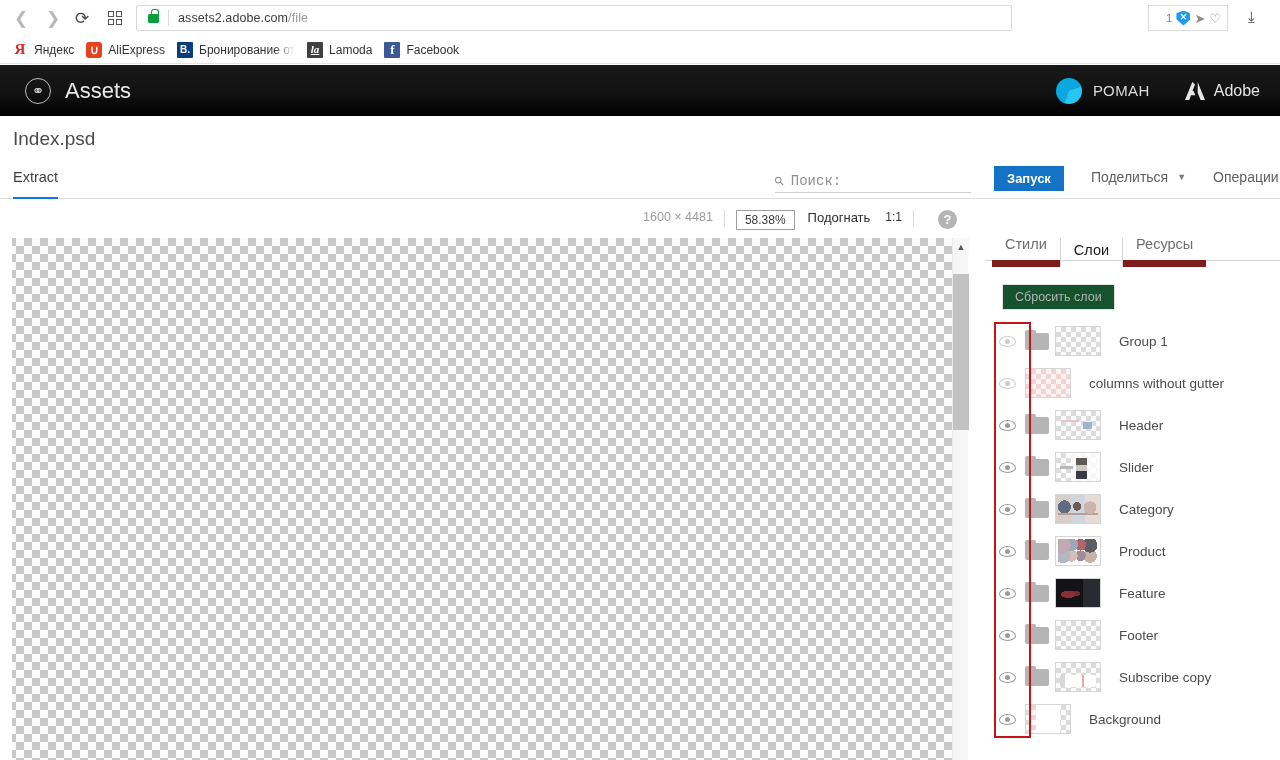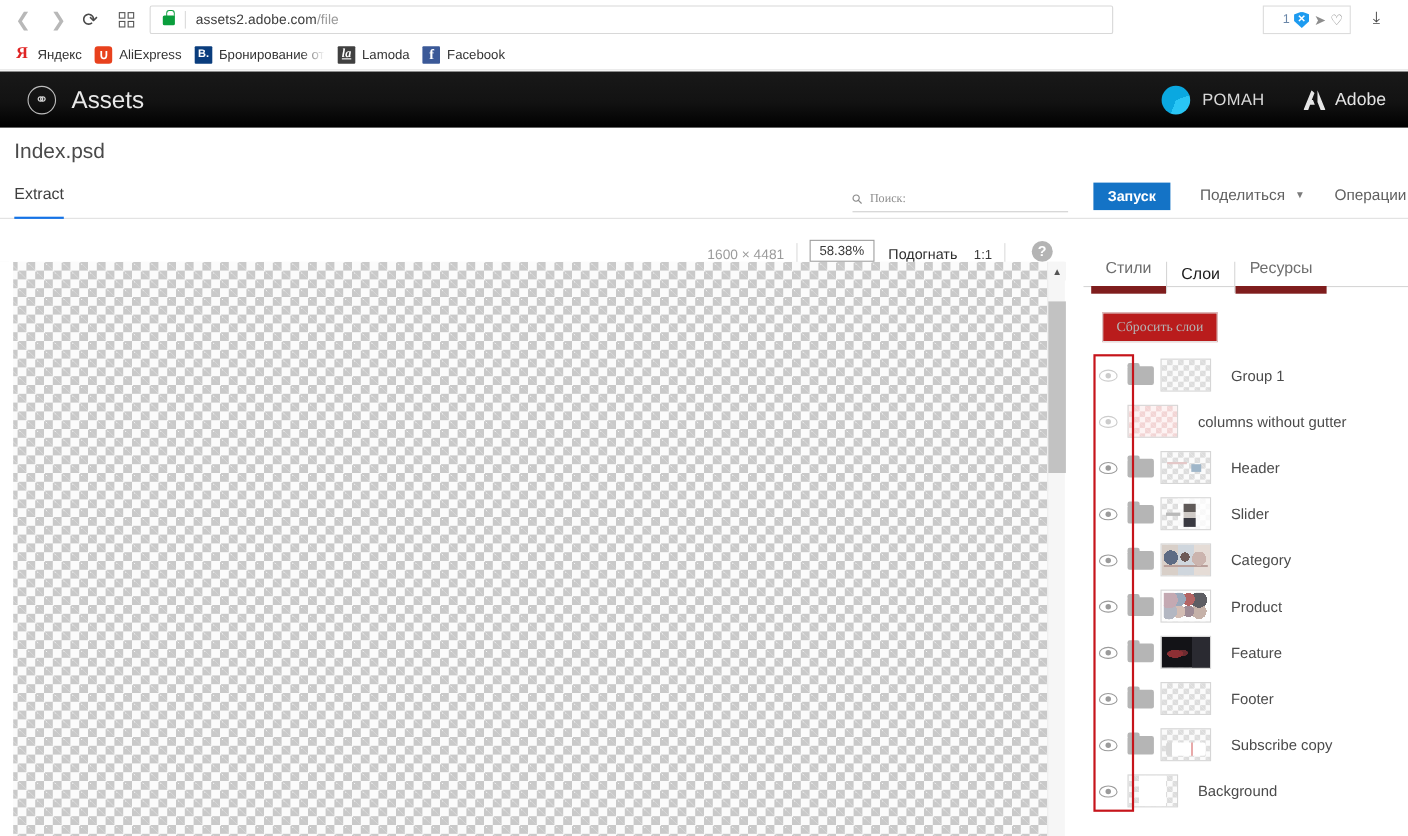--- a/index.html
+++ b/index.html
@@ -135,39 +135,39 @@
     position: absolute; top: 166px; left: 775px; height: 33px;
     display: flex; align-items: flex-start;
   }
   #search-wrap {
     width: 196px; height: 24px; border-bottom: 1px solid #cfcfcf;
     display: flex; align-items: center; margin-top: 3px;
   }
   #search-icon { font-size: 12px; color: #8d8d8d; transform: rotate(-45deg); }
   #search-input {
     border: none; outline: none; background: transparent; margin-left: 7px;
-    font-size: 11px; color: #555; width: 160px;
-    font-family: Liberation Serif, serif;
+    font-size: 14px; color: #555; width: 160px;
+    font-family: Liberation Mono, monospace;
   }
   #search-input::placeholder { color: #8f8f8f; }
   #run-button {
     margin-left: 23px; background: #1473c6; color: #fff;
     font-size: 13px; font-weight: bold; padding: 5px 13px; border: none;
     font-family: "Liberation Sans", sans-serif; cursor: pointer; margin-top: 0;
   }
   .menu-item {
     margin-left: 27px; font-size: 14px; color: #606060; margin-top: 3px;
     display: flex; align-items: center;
   }
   .caret { margin-left: 9px; font-size: 9px; color: #7b7b7b; }
 
   
   #canvas-bar {
     position: absolute; top: 210px; left: 0; width: 968px; height: 28px;
-    display: flex; align-items: flex-end; justify-content: flex-end; padding-right: 0;
+    display: flex; align-items: flex-start; justify-content: flex-end; padding-right: 0;
   }
   #dims { font-size: 12.5px; color: #9b9b9b; }
   .vsep { width: 1px; height: 17px; background: #dcdcdc; margin: 0 11px; }
   #zoom-box {
     border: 1px solid #9e9e9e; padding: 2px 8px; font-size: 12px; color: #3a3a3a;
     background: #fff;
   }
   #fit-btn { font-size: 13px; color: #2d2d2d; margin-left: 13px; }
   #ratio-btn { font-size: 12px; color: #3a3a3a; margin-left: 15px; }
   #help-icon {
@@ -223,23 +223,23 @@
   .ptab.active {
     color: #1a1a1a; border-left: 1px solid #d6d6d6; border-right: 1px solid #d6d6d6;
     border-bottom: 1px solid #fff; position: relative; z-index: 2;
   }
   #panel-tab-rule {
     position: absolute; top: 0; left: 0; width: 295px; height: 29px;
     border-bottom: 1px solid #d6d6d6;
   }
   #reset-layers-btn {
     position: absolute; top: 52px; left: 17px;
-    font-size: 12.5px; color: #b4b4b4; background: #b91c1c;
+    font-size: 12.5px; color: #b4b4b4; background: #14532d;
     border: 1px solid #e2e2e2; padding: 5px 12px;
-    font-family: Liberation Serif, serif;
+    font-family: Liberation Sans, sans-serif;
   }
 
   #layer-list { position: absolute; top: 88px; left: 0; width: 295px; }
   .layer-row {
     display: flex; align-items: center; height: 42px; padding-left: 4px;
   }
   .eye-cell { width: 36px; display: flex; align-items: center; justify-content: center; }
   .eye {
     width: 17px; height: 11px; position: relative;
     border: 1.3px solid #9b9b9b; border-radius: 50% 50% 50% 50% / 55% 55% 45% 45%;

